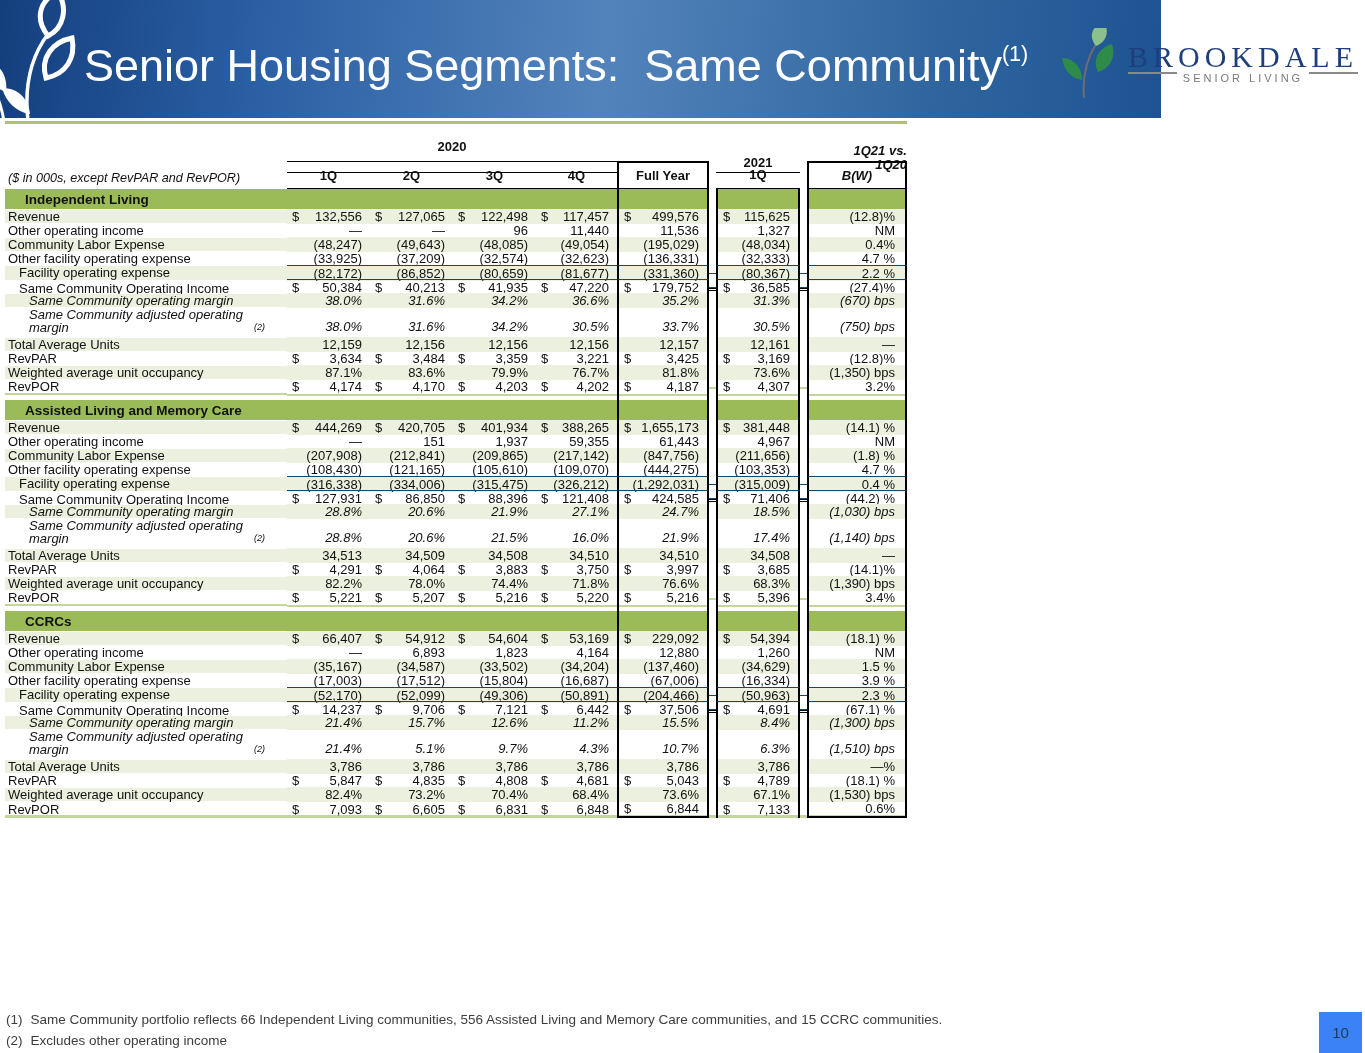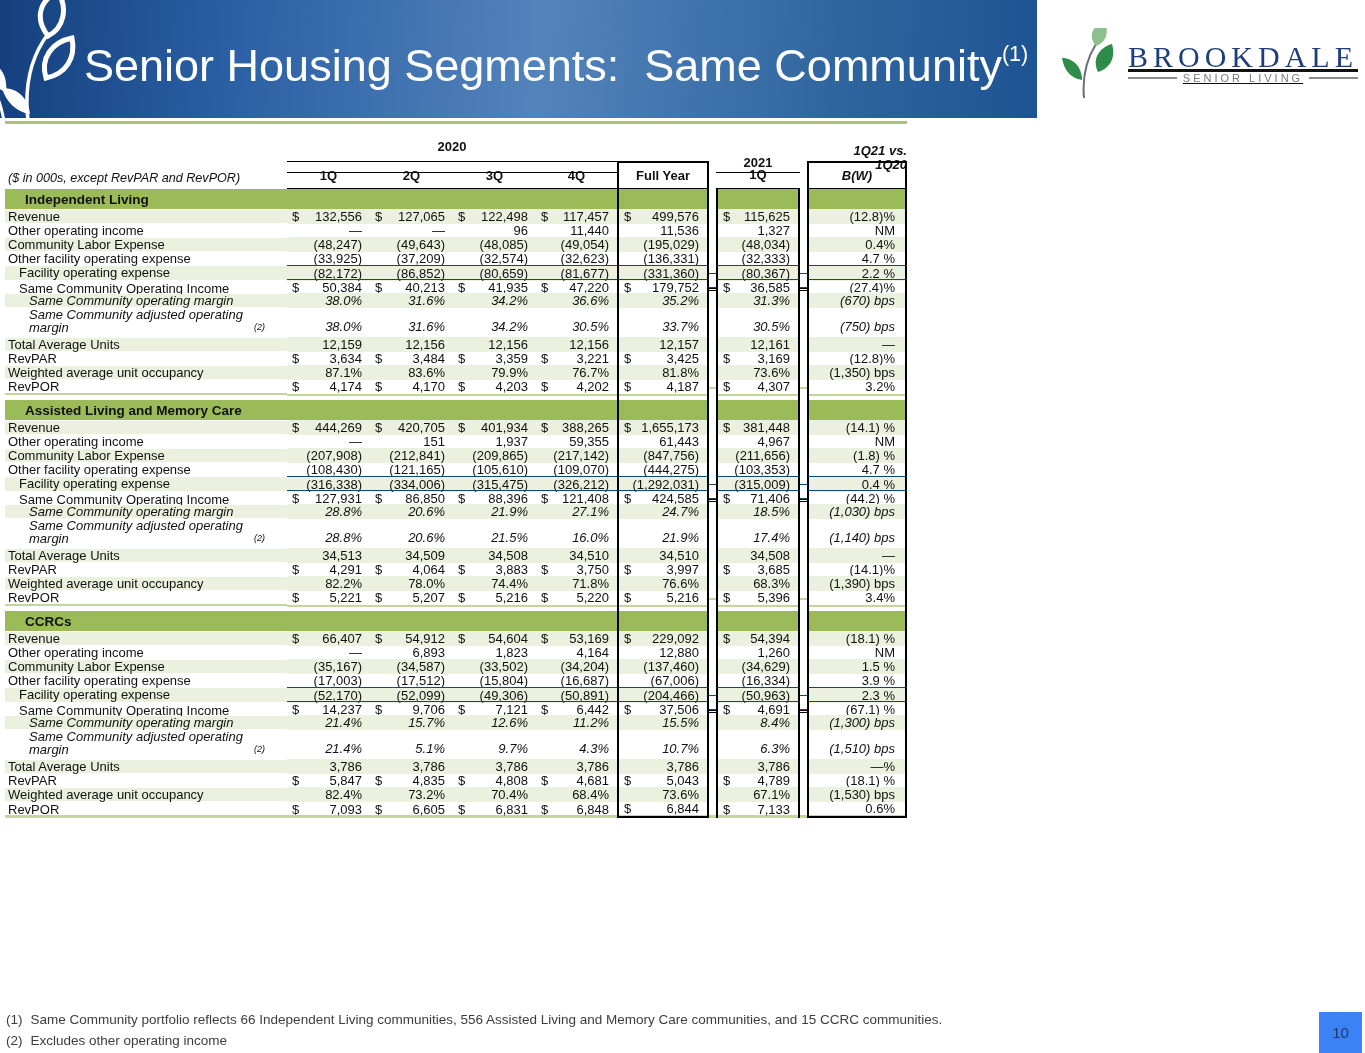--- a/index.html
+++ b/index.html
@@ -1,31 +1,31 @@
 <!DOCTYPE html>
 <html><head>
 <meta charset="utf-8">
 <style>
   html,body{margin:0;padding:0;background:#fff;}
   body{width:1365px;height:1053px;position:relative;overflow:hidden;
        font-family:"Liberation Sans","DejaVu Sans",sans-serif;color:#111;}
 
   
-  .banner{position:absolute;left:0;top:0;width:1037px;height:118px;
+  .banner{position:absolute;left:0;top:0;width:1161px;height:118px;
     background:linear-gradient(95deg,#143f7d 0%,#2a5fa4 22%,#5383bb 52%,#30669f 80%,#1d5392 100%);}
   .banner-leaves{position:absolute;left:-6px;top:-4px;}
   .title{position:absolute;left:84px;top:40px;color:#fff;font-size:45px;white-space:pre;letter-spacing:0;}
   .title sup{font-size:0.48em;vertical-align:20px;}
 
   
   .brand{position:absolute;left:1062px;top:28px;width:300px;display:flex;align-items:center;}
-  .brand-text{margin-left:10px;text-decoration:underline;}
+  .brand-text{margin-left:10px;}
   .brand-name{font-family:"Liberation Serif","DejaVu Serif",serif;color:#1f3f7c;
     font-size:30px;letter-spacing:5px;line-height:30px;}
-  .brand-tagline{display:flex;align-items:center;color:#7a7a7a;font-size:11px;
+  .brand-tagline{display:flex;color:#7a7a7a;font-size:11px;
     letter-spacing:3px;}
   .tl-line{flex:1;height:0;border-top:2px solid #8a8a8a;}
   .brand-tagline span.tl-text{padding:0 6px;}
 
   
   .table-wrap{position:absolute;left:5px;top:121px;width:902px;
     border-top:3px solid #adc178;border-bottom:3px solid #c3d69b;font-size:13px;}
   .row{display:grid;grid-template-columns:282px 83px 83px 83px 81px 92px 7px 84px 7px 100px;}
   .row > div{box-sizing:border-box;}
 

